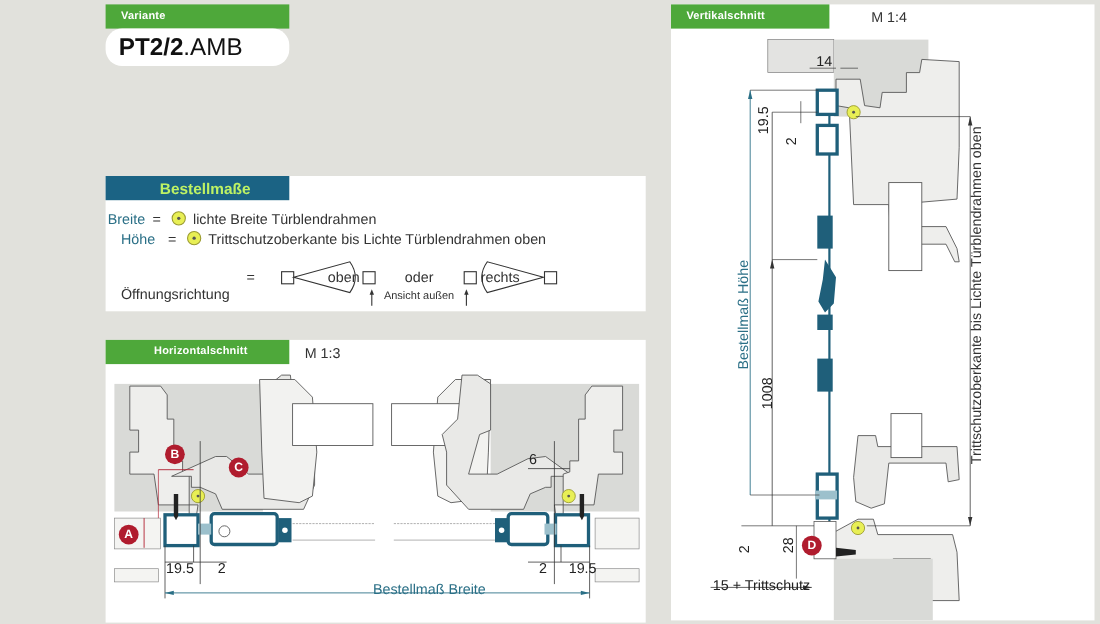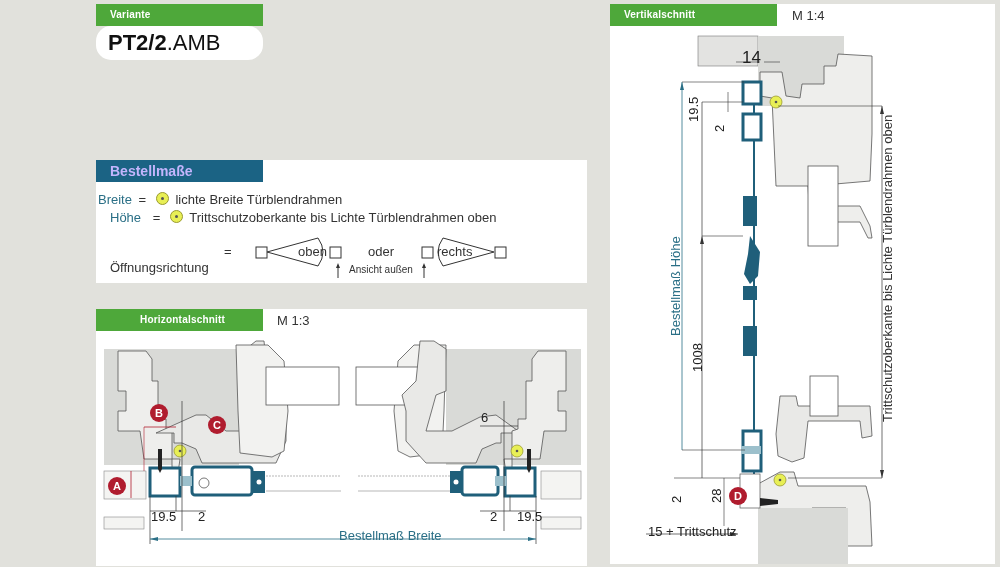--- a/index.html
+++ b/index.html
@@ -1,19 +1,19 @@
 <!DOCTYPE html>
 <html><head>
 <meta charset="utf-8">
 <style>
   html,body{margin:0;padding:0;}
   body{width:1000px;height:567px;background:#e1e1dc;position:relative;overflow:hidden;font-family:"Liberation Sans",sans-serif;}
   .abs{position:absolute;}
   .hdr-green{background:#4ea83a;color:#fff;font-weight:bold;font-size:10px;padding-left:14px;box-sizing:border-box;line-height:22px;letter-spacing:0.2px;}
-  .hdr-blue{background:#1b6384;color:#c4b5fd;font-weight:bold;font-size:14px;padding-left:14px;box-sizing:border-box;line-height:22px;}
+  .hdr-blue{background:#1b6384;color:#bef264;font-weight:bold;font-size:14px;padding-left:14px;box-sizing:border-box;line-height:22px;text-align:center;}
   .panel{background:#fff;}
   .scale{font-size:13px;color:#333;}
   .variant{font-size:22px;color:#111;}
   .variant b{font-weight:bold;}
   .teal{color:#2a6f86;}
   .txt{font-size:13px;color:#333;}
   .ydot{display:inline-block;width:11px;height:11px;border-radius:50%;background:#e8ef55;border:1px solid #9a9a30;position:relative;vertical-align:-1px;margin:0 3px;}
   .ydot::after{content:"";position:absolute;left:4px;top:4px;width:3px;height:3px;border-radius:50%;background:#555;}
 </style>
 </head>
@@ -145,21 +145,21 @@
 <div class="abs" style="left:490px;top:509px;font-size:13px;color:#222;">2</div>
 <div class="abs" style="left:517px;top:509px;font-size:13px;color:#222;">19.5</div>
 <div class="abs" style="left:481px;top:410px;font-size:13px;color:#222;">6</div>
 <div class="abs" style="left:296px;top:528px;font-size:13px;color:#2a6f86;margin-left:43px;">Bestellmaß Breite</div>
 
 <div class="abs" style="left:108px;top:477px;width:18px;height:18px;border-radius:50%;background:#b01c2e;color:#fff;font-size:11px;font-weight:bold;text-align:center;line-height:18px;">A</div>
 <div class="abs" style="left:150px;top:404px;width:18px;height:18px;border-radius:50%;background:#b01c2e;color:#fff;font-size:11px;font-weight:bold;text-align:center;line-height:18px;">B</div>
 <div class="abs" style="left:208px;top:416px;width:18px;height:18px;border-radius:50%;background:#b01c2e;color:#fff;font-size:11px;font-weight:bold;text-align:center;line-height:18px;">C</div>
 
 <div class="abs panel" style="left:610px;top:4px;width:385px;height:560px;"></div>
-<div class="abs hdr-green" style="left:610px;top:4px;width:167px;height:22px;">Vertikalschnitt</div>
+<div class="abs hdr-green" style="left:610px;top:4px;width:144px;height:22px;">Vertikalschnitt</div>
 <div class="abs scale" style="left:792px;top:8px;">M 1:4</div>
 
 <svg class="abs" style="left:610px;top:26px;" width="385" height="538">
 
   <rect x="88" y="10" width="60" height="30" fill="#e3e3e1" stroke="#777" stroke-width="0.6"></rect>
   <rect x="148" y="10" width="86" height="70" fill="#d9dad7"></rect>
 
   <path d="M150 46 L172 46 L176 70 L190 72 L192 58 L214 58 L214 40 L226 40 L228 28 L262 30 L262 108 L260 155 L202 160 L200 180 L250 180 L260 200 L262 212 L258 212 L250 196 L200 196 L198 160 L166 160 L162 72 L150 70 Z" fill="#eeeeec" stroke="#555" stroke-width="0.8"></path>
   <rect x="198" y="140" width="30" height="80" fill="#fff" stroke="#555" stroke-width="0.8"></rect>
 
@@ -205,21 +205,21 @@
   <path d="M128 508 L120 506 L120 510 Z" fill="#333"></path>
   <line x1="168" y1="80" x2="272" y2="80" stroke="#333" stroke-width="0.6"></line>
   <line x1="178" y1="452" x2="272" y2="452" stroke="#333" stroke-width="0.6"></line>
   <line x1="272" y1="80" x2="272" y2="452" stroke="#333" stroke-width="0.7"></line>
   <path d="M272 452 L270 444 L274 444 Z" fill="#333"></path>
   <path d="M272 80 L270 88 L274 88 Z" fill="#333"></path>
   <line x1="126" y1="36" x2="150" y2="36" stroke="#333" stroke-width="0.6"></line>
   <line x1="154" y1="36" x2="170" y2="36" stroke="#333" stroke-width="0.6"></line>
 </svg>
 
-<div class="abs" style="left:742px;top:48px;font-size:17px;color:#222;">14</div>
+<div class="abs" style="left:742px;top:48px;font-size:13px;color:#222;">14</div>
 <div class="abs" style="left:686px;top:122px;font-size:13px;color:#222;transform:rotate(-90deg);transform-origin:left top;">19.5</div>
 <div class="abs" style="left:712px;top:132px;font-size:13px;color:#222;transform:rotate(-90deg);transform-origin:left top;">2</div>
 <div class="abs" style="left:690px;top:372px;font-size:13px;color:#222;transform:rotate(-90deg);transform-origin:left top;">1008</div>
 <div class="abs" style="left:668px;top:336px;font-size:13px;color:#2a6f86;transform:rotate(-90deg);transform-origin:left top;white-space:nowrap;">Bestellmaß Höhe</div>
 <div class="abs" style="left:669px;top:503px;font-size:13px;color:#222;transform:rotate(-90deg);transform-origin:left top;">2</div>
 <div class="abs" style="left:709px;top:503px;font-size:13px;color:#222;transform:rotate(-90deg);transform-origin:left top;">28</div>
 <div class="abs" style="left:648px;top:524px;font-size:13px;color:#222;white-space:nowrap;">15 + Trittschutz</div>
 <div class="abs" style="left:880px;top:422px;font-size:13px;color:#333;transform:rotate(-90deg);transform-origin:left top;white-space:nowrap;">Trittschutzoberkante bis Lichte Türblendrahmen oben</div>
 <div class="abs" style="left:729px;top:487px;width:18px;height:18px;border-radius:50%;background:#b01c2e;color:#fff;font-size:11px;font-weight:bold;text-align:center;line-height:18px;">D</div>
 

